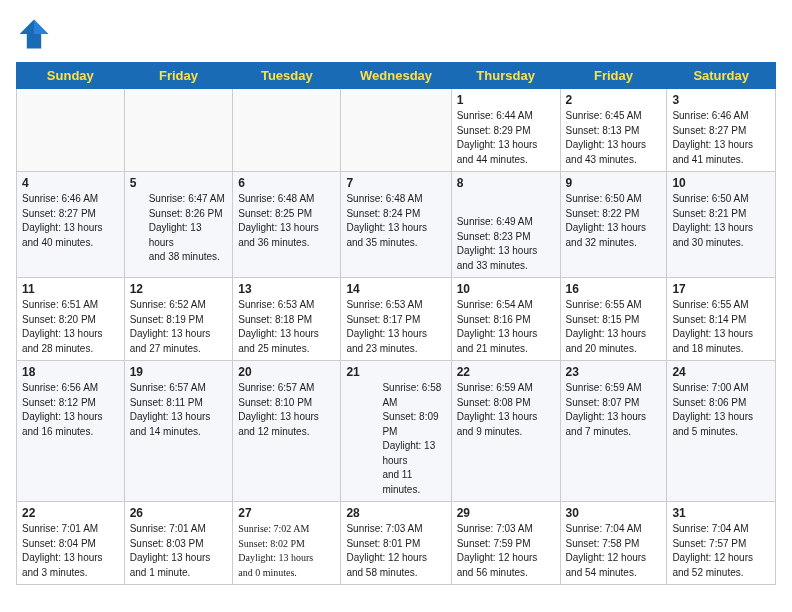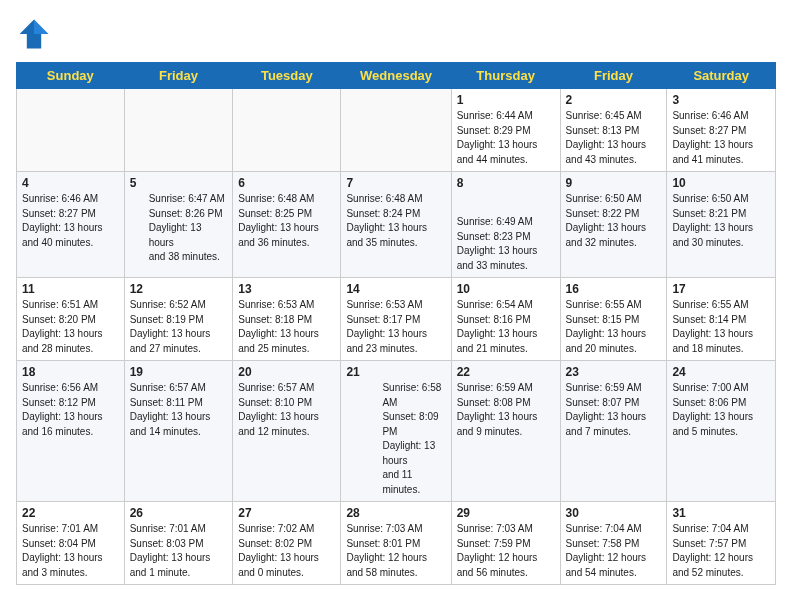--- a/index.html
+++ b/index.html
@@ -315,21 +315,21 @@
           </td>
           <td>
             <span class="day-number">26</span>
             <div class="day-info" style="white-space: pre-line;">Sunrise: 7:01 AM
 Sunset: 8:03 PM
 Daylight: 13 hours
 and 1 minute.</div>
           </td>
           <td>
             <span class="day-number">27</span>
-            <div class="day-info" style="white-space: pre-line;">Sunrise: 7:02 AM
+            <div class="day-info" style="white-space: pre-line; font-family: Liberation Serif, serif;">Sunrise: 7:02 AM
 Sunset: 8:02 PM
 Daylight: 13 hours
 and 0 minutes.</div>
           </td>
           <td>
             <span class="day-number">28</span>
             <div class="day-info" style="white-space: pre-line;">Sunrise: 7:03 AM
 Sunset: 8:01 PM
 Daylight: 12 hours
 and 58 minutes.</div>

